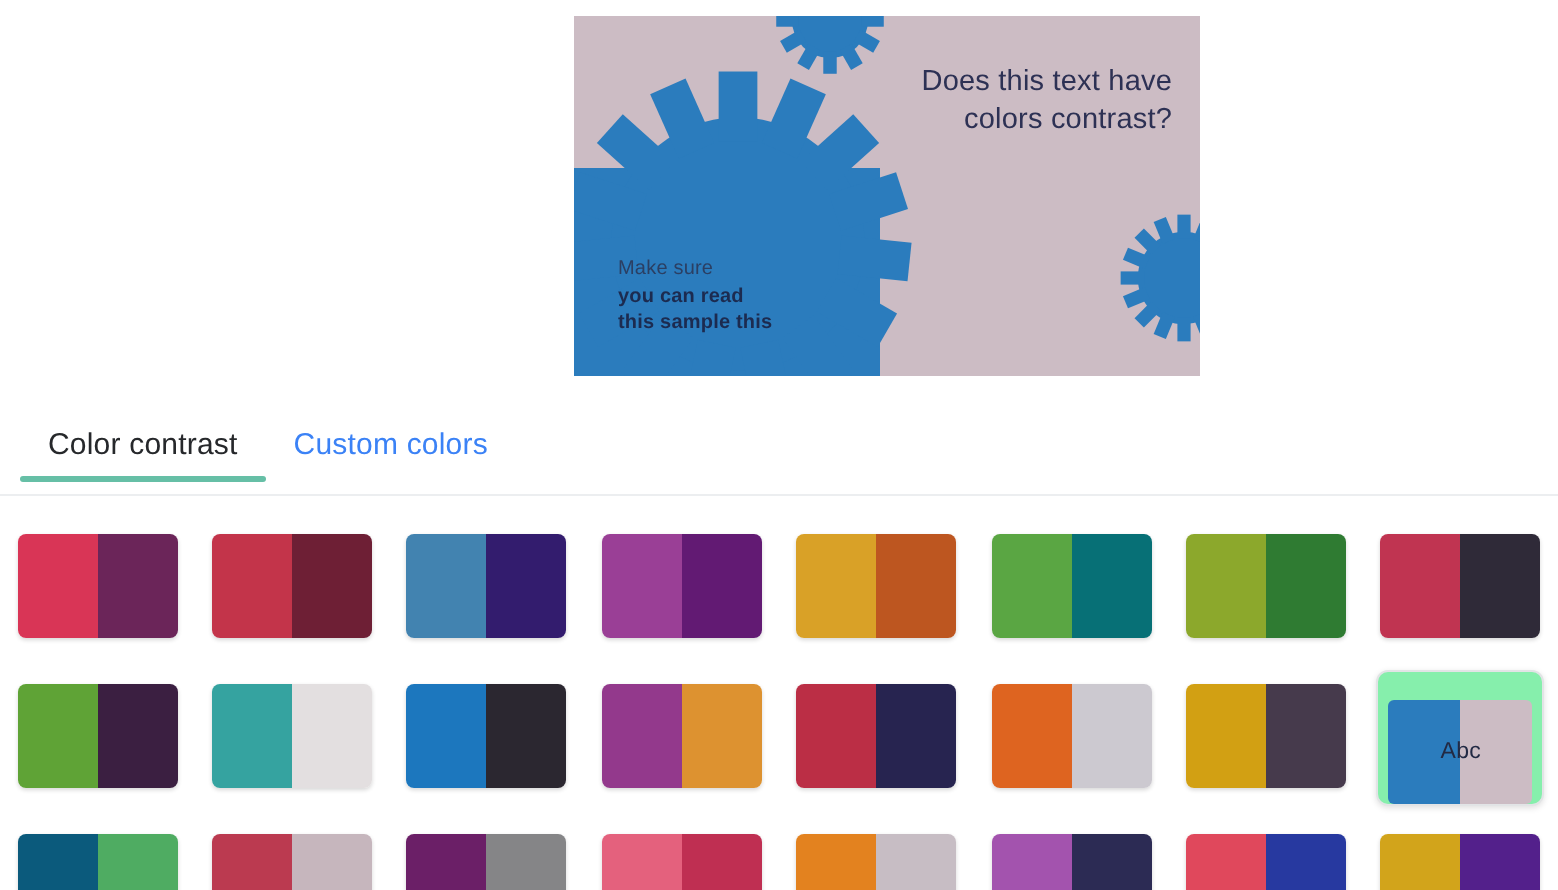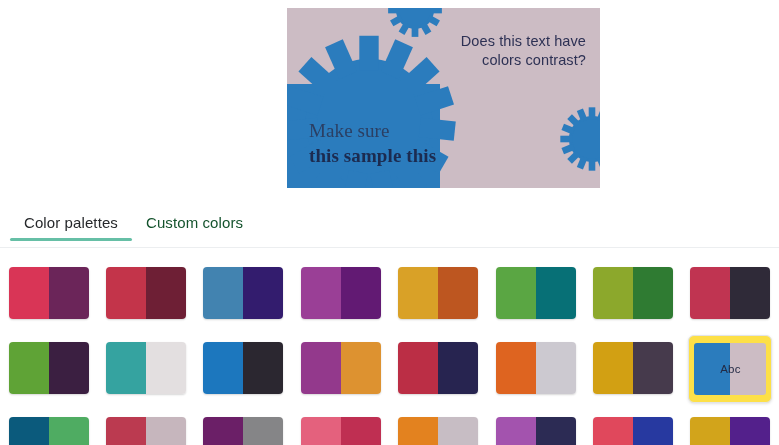--- a/index.html
+++ b/index.html
@@ -63,24 +63,23 @@
     font-size: 14.5px;
     line-height: 1.33;
     letter-spacing: .1px;
   }
 
   .preview-text-left {
     position: absolute;
     left: 22px;
     bottom: 20px;
     color: #1e2c52;
-    font-size: 19px;
+    font-size: 10px;
     line-height: 1.32;
     letter-spacing: .1px;
-    font-family: Liberation Serif, serif;
   }
   .preview-text-left .light {
     color: #2b3f63;
     font-weight: 400;
     display: block;
   }
   .preview-text-left .bold {
     font-weight: 700;
     display: block;
     color: #1c2b50;
@@ -93,21 +92,21 @@
     top: 212px;
     width: 779px;
     height: 36px;
     border-bottom: 1px solid #eceef0;
     display: flex;
     align-items: flex-start;
     padding-left: 10px;
   }
   .tab {
     font-size: 15px;
-    color: #14532d;
+    color: #3b82f6;
     padding: 2px 14px 9px 14px;
     cursor: pointer;
     position: relative;
     letter-spacing: .1px;
   }
   .tab.active {
     color: #26282b;
   }
   .tab.active::after {
     content: "";
@@ -151,26 +150,26 @@
     box-shadow: 0 1px 2px rgba(0,0,0,.16);
   }
   .swatch .half { width: 50%; height: 100%; }
 
   .cell.selected {
     padding-top: 2px;
   }
   .selected-card {
     width: 84px;
     height: 68px;
-    background: #fde047;
+    background: #86efac;
     border: 1px solid #e2e4e6;
     border-radius: 6px;
     box-shadow: 0 1px 3px rgba(0,0,0,.13);
     display: flex;
-    align-items: center;
+    align-items: flex-end;
     justify-content: center;
     cursor: pointer;
   }
   .selected-card .swatch {
     width: 72px;
     height: 52px;
     box-shadow: none;
     border-radius: 3px;
   }
   .abc-label {
@@ -262,29 +261,30 @@
         </g>
       </svg>
 
       <div class="preview-text-right">
         <div>Does this text have</div>
         <div>colors contrast?</div>
       </div>
 
       <div class="preview-text-left">
         <span class="light">Make sure</span>
+        <span class="bold">you can read</span>
         <span class="bold">this sample this</span>
       </div>
 
     </div>
   </div>
 
   <div class="tabs">
     <div class="tab active">
-      <span>Color palettes</span>
+      <span>Color contrast</span>
     </div>
     <div class="tab">
       <span>Custom colors</span>
     </div>
   </div>
 
   <div class="grid" id="palette-grid">
       <div class="cell">
         <div class="swatch">
           <div class="half" style="background: rgb(217, 53, 86);"></div>

